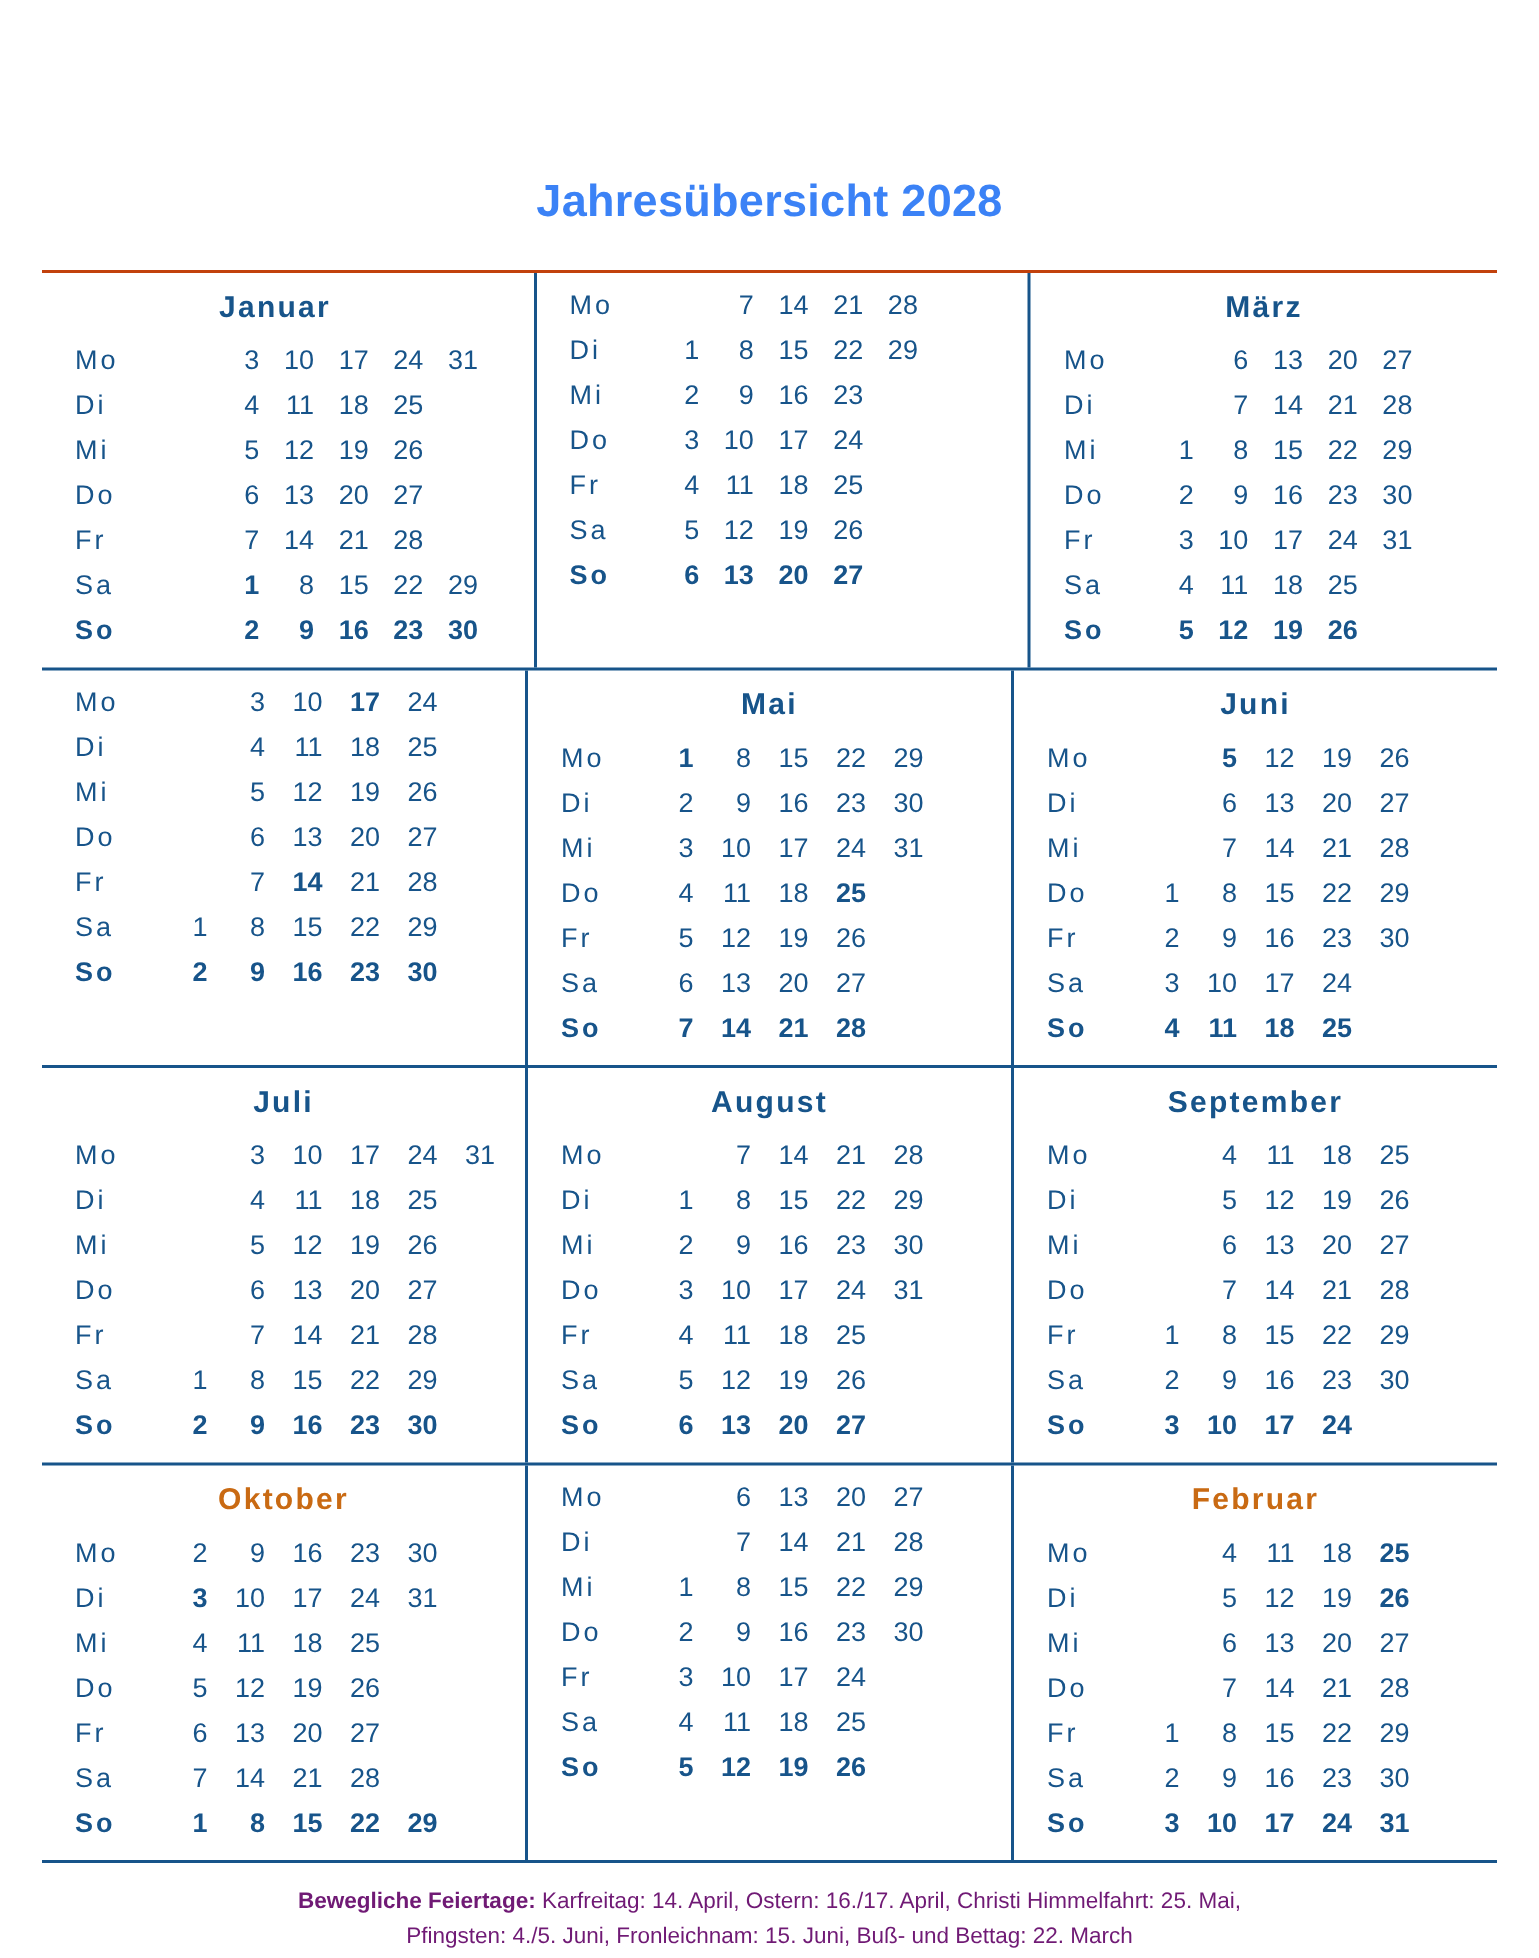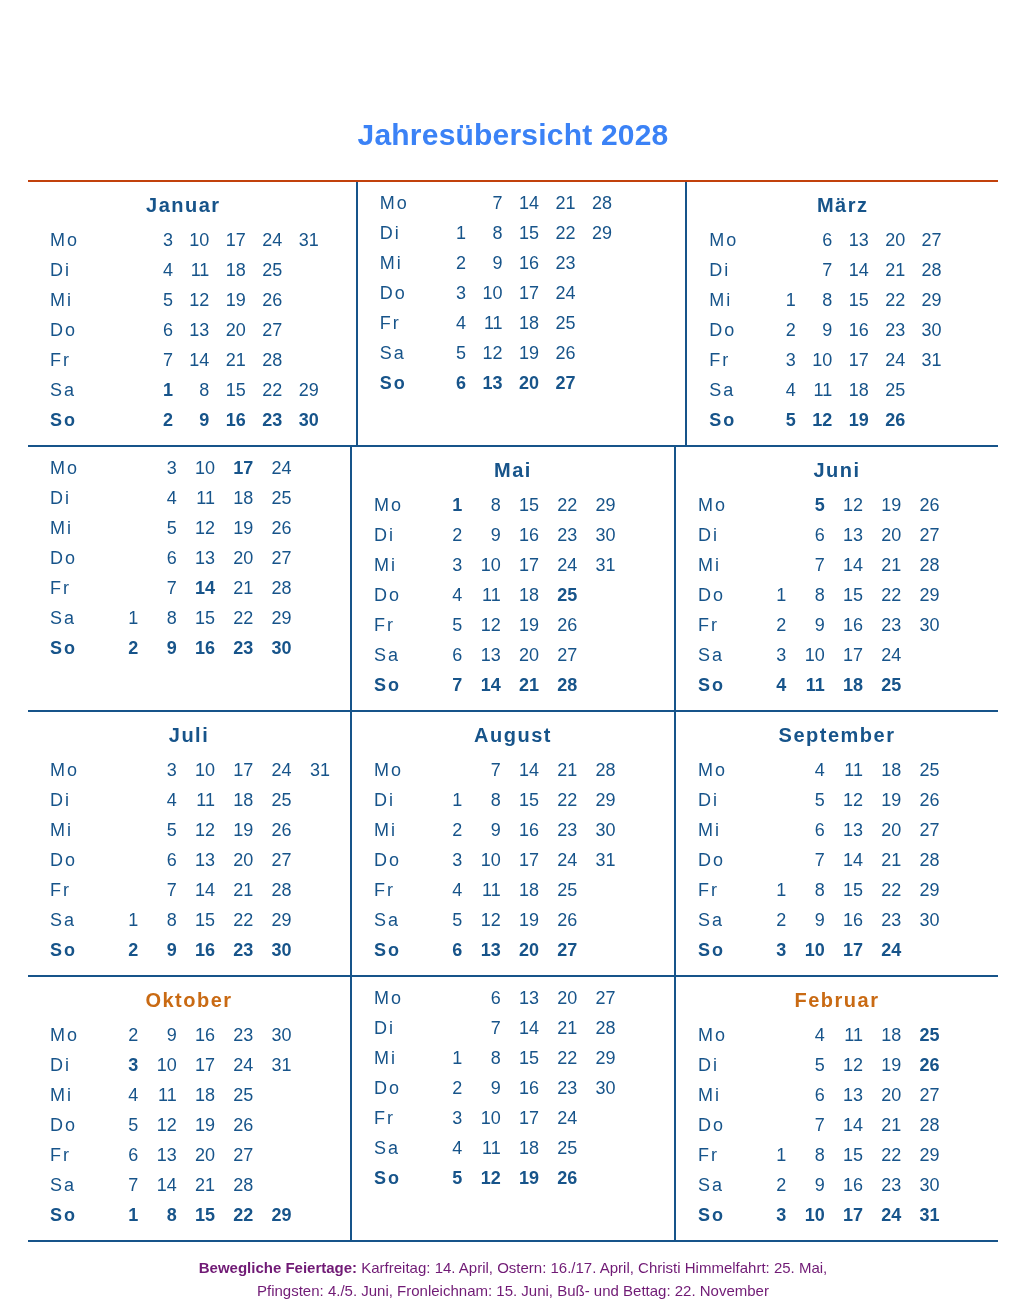--- a/index.html
+++ b/index.html
@@ -1107,16 +1107,16 @@
             </div>
           </div>
         </div>
       </div>
     </div>
 
   <div class="footer">
     <div>
       <b>Bewegliche Feiertage:</b><span> Karfreitag: 14. April, Ostern: 16./17. April, Christi Himmelfahrt: 25. Mai,</span>
     </div>
-    <div>Pfingsten: 4./5. Juni, Fronleichnam: 15. Juni, Buß- und Bettag: 22. November</div>
+    <div>Pfingsten: 4./5. Juni, Fronleichnam: 15. Juni, Buß- und Bettag: 22. March</div>
   </div>
 
 </div>
 
 </body></html>

